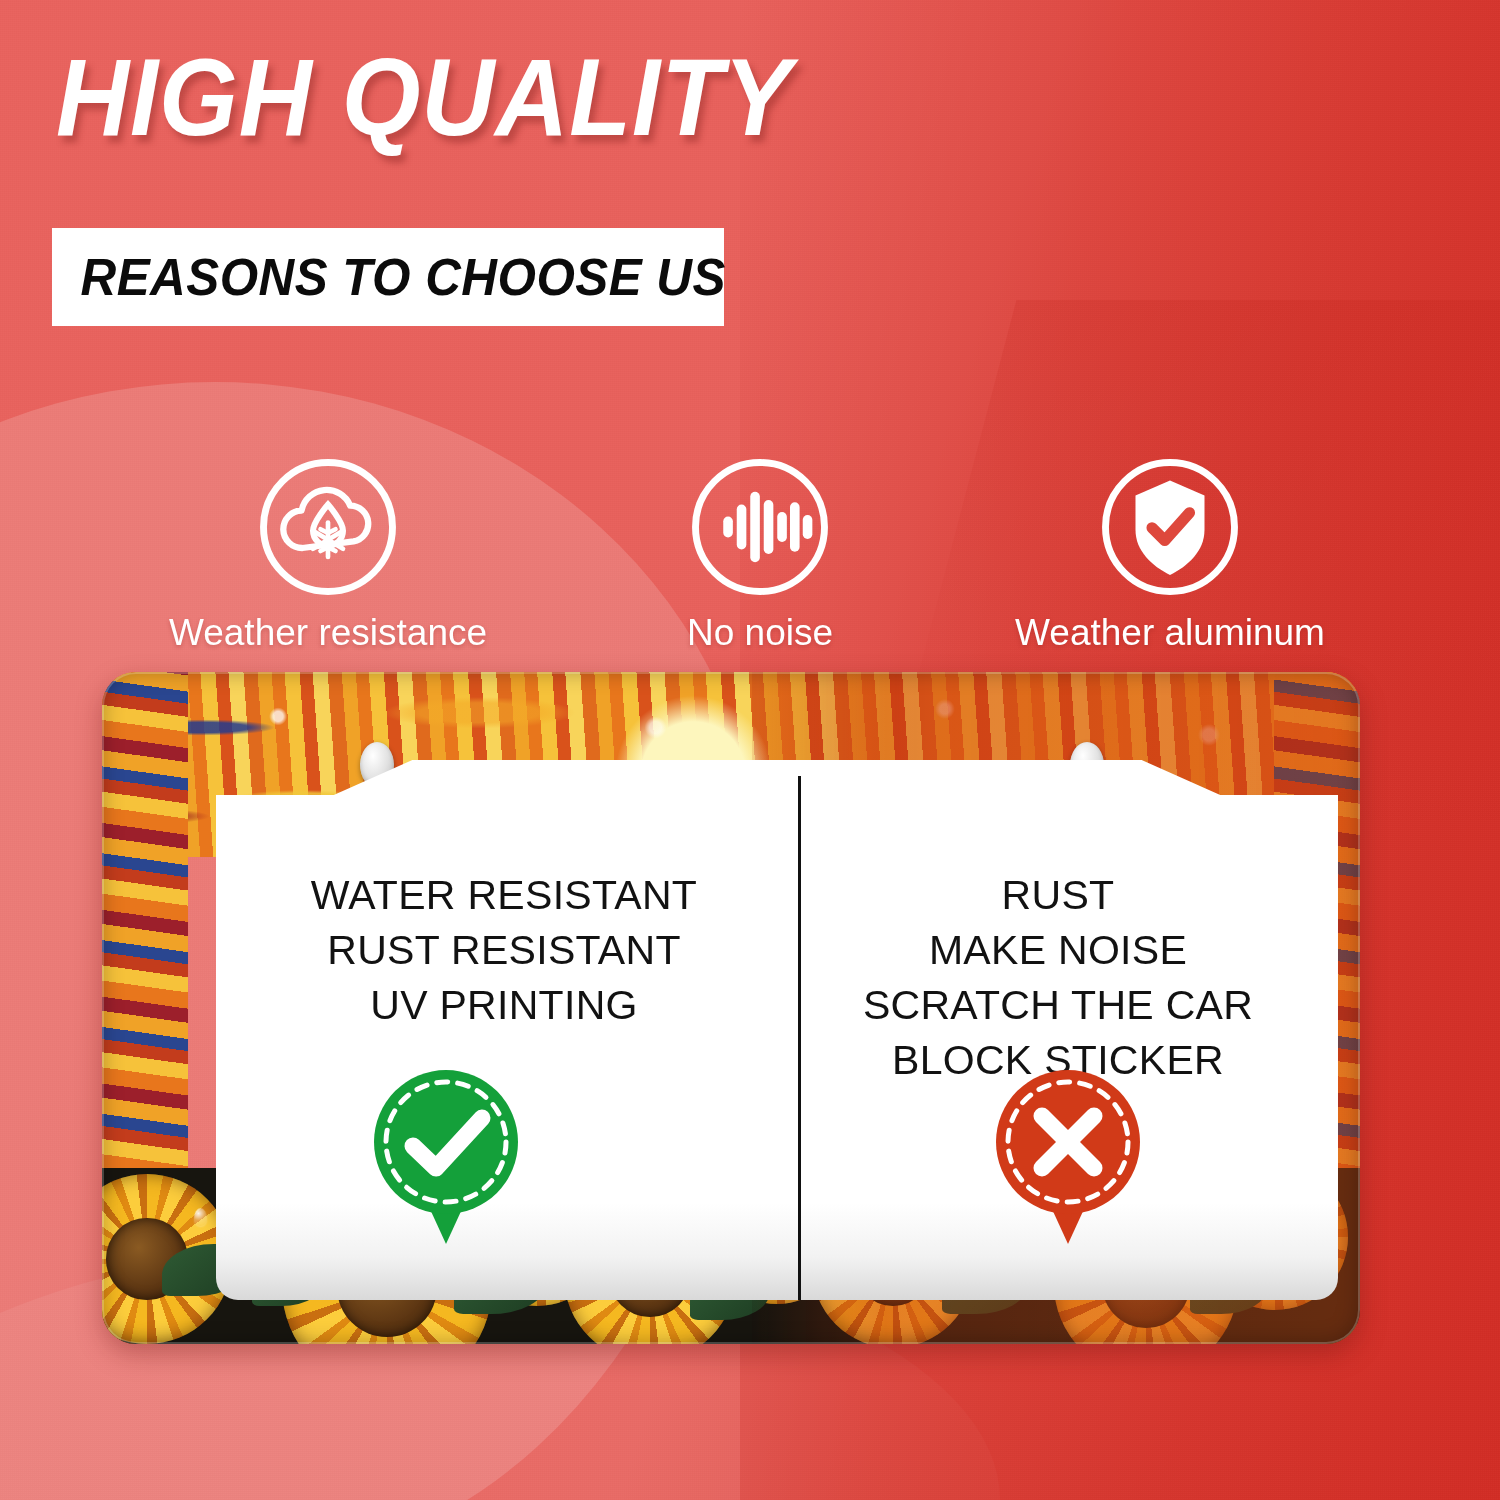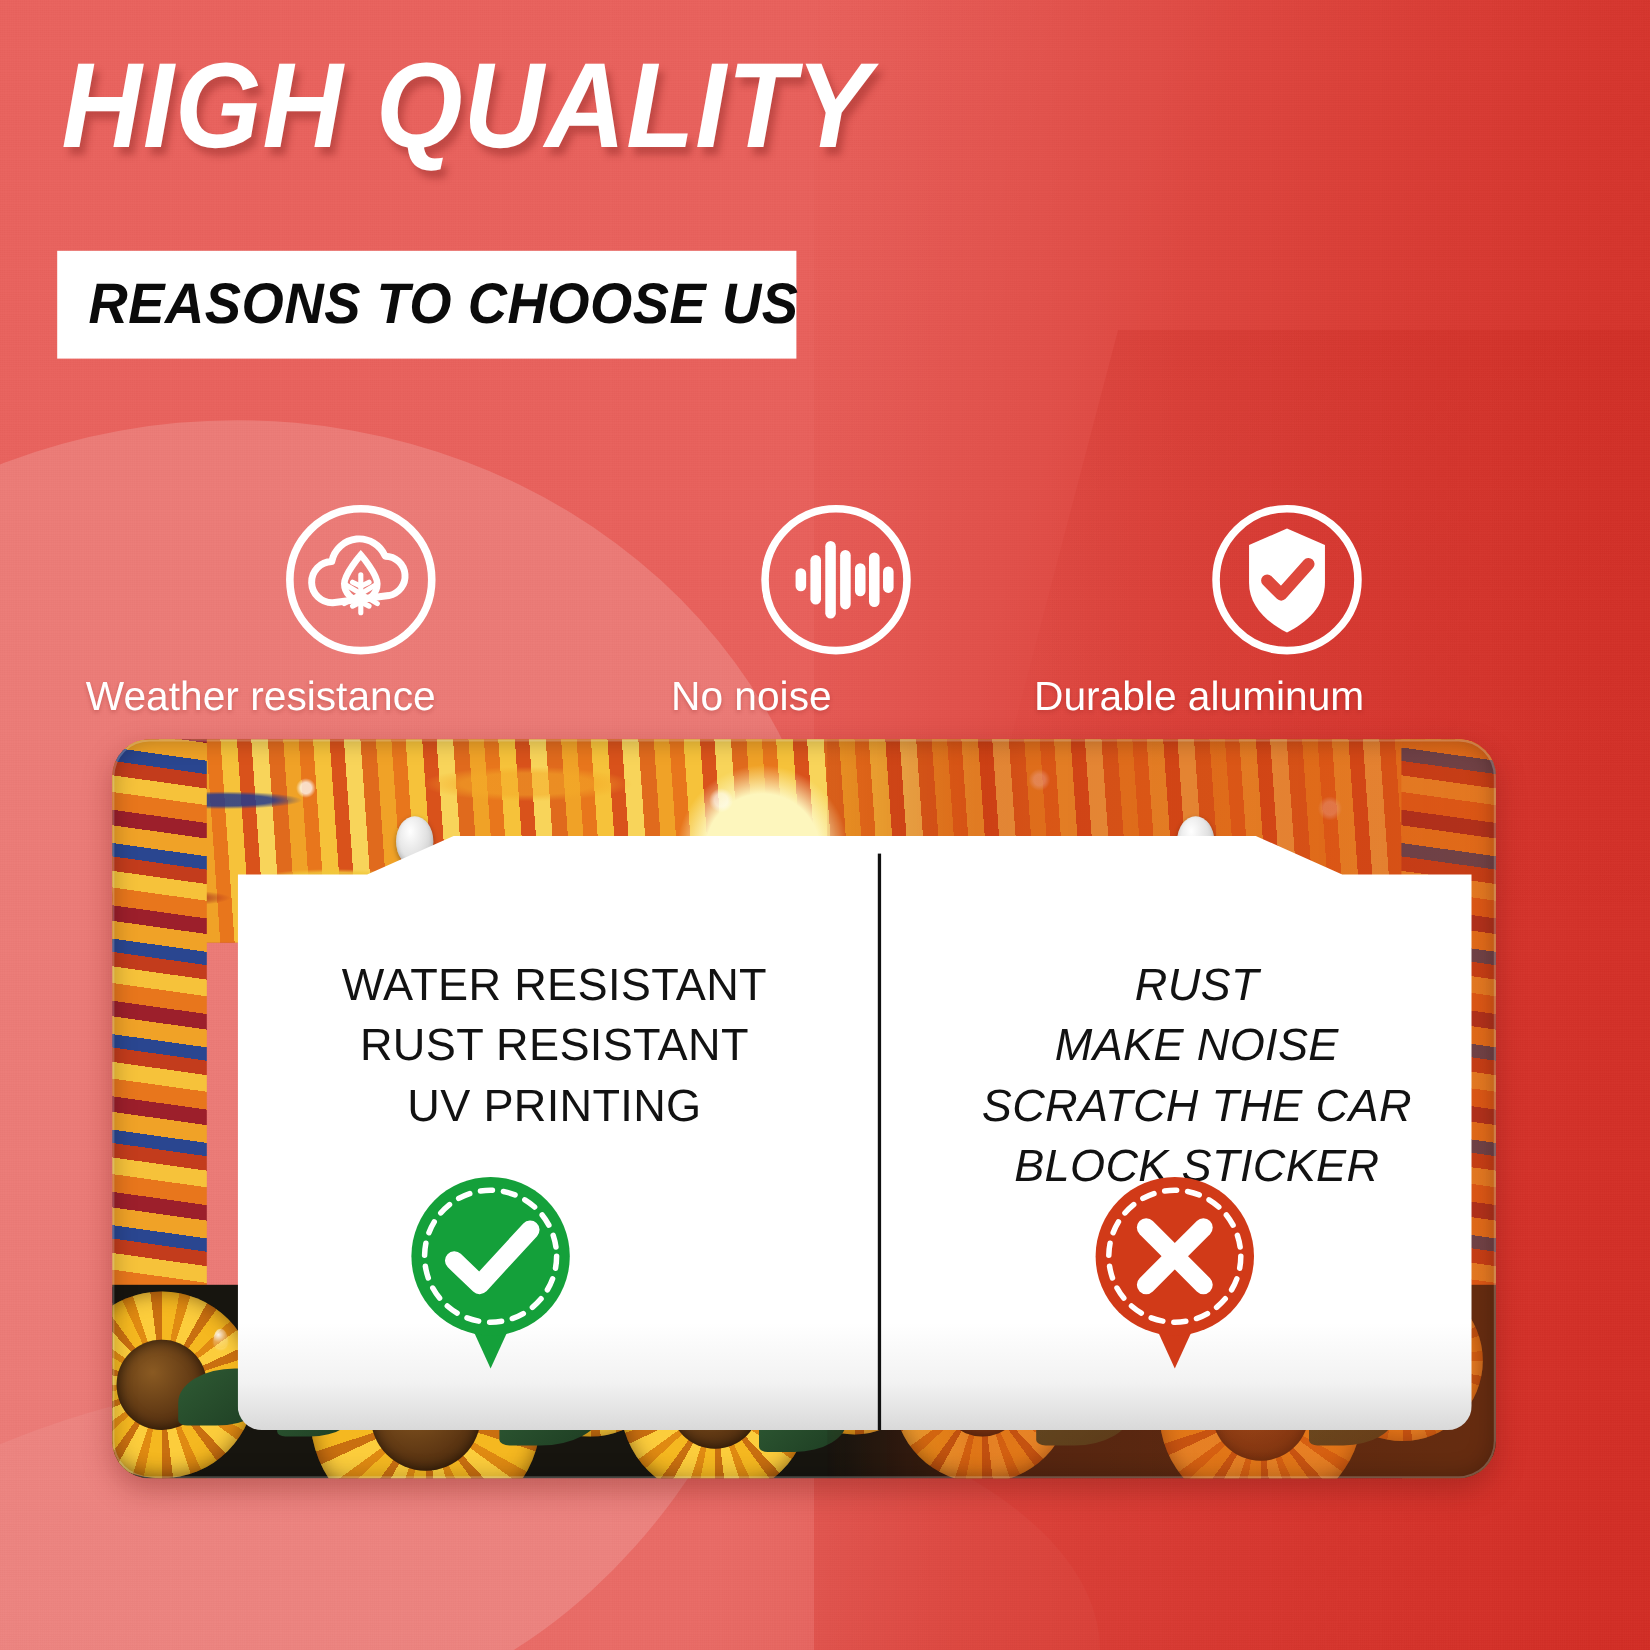--- a/index.html
+++ b/index.html
@@ -109,20 +109,21 @@
   .features {
     position: absolute;
     left: 0;
     top: 452px;
     width: 1500px;
     height: 210px;
   }
   .feature {
     position: absolute;
     top: 0;
+    text-align: center;
     color: #ffffff;
   }
   .feature .circle {
     width: 150px;
     height: 150px;
     margin: 0 auto;
   }
   .feature .flabel {
     margin-top: 12px;
     font-size: 37px;
@@ -294,21 +295,21 @@
     background: #111111;
   }
 
   .col {
     position: absolute;
     top: 108px;
     width: 560px;
     text-align: center;
   }
   #col-pro { left: 8px; }
-  #col-con { left: 592px; font-style: italic; }
+  #col-con { left: 562px; }
   .col .line {
     font-size: 41px;
     line-height: 1.34;
     color: #121212;
     letter-spacing: 0.3px;
     white-space: nowrap;
   }
 
   
   .pin {
@@ -386,21 +387,21 @@
     </div>
 
     <div class="feature" id="feat-2">
       <div class="circle">
         <svg viewBox="0 0 100 100" width="150" height="150" aria-hidden="true">
           <circle cx="50" cy="50" r="43" fill="none" stroke="#ffffff" stroke-width="4.6"></circle>
           <path d="M50 19 L73 29 L73 52 C73 66 62 76 50 82 C38 76 27 66 27 52 L27 29 Z" fill="#ffffff"></path>
           <path d="M38 50.5 L46.5 59 L63 40.5" fill="none" stroke="#de483c" stroke-width="7.4" stroke-linecap="round" stroke-linejoin="round"></path>
         </svg>
       </div>
-      <div class="flabel">Durable aluminum</div>
+      <div class="flabel">Weather aluminum</div>
     </div>
 
   </div>
 
   <div class="plate-wrap">
 
     <div class="plate-art">
       <div class="art-swirl"></div>
       <div class="art-side left"></div>
       <div class="art-side right"></div>

